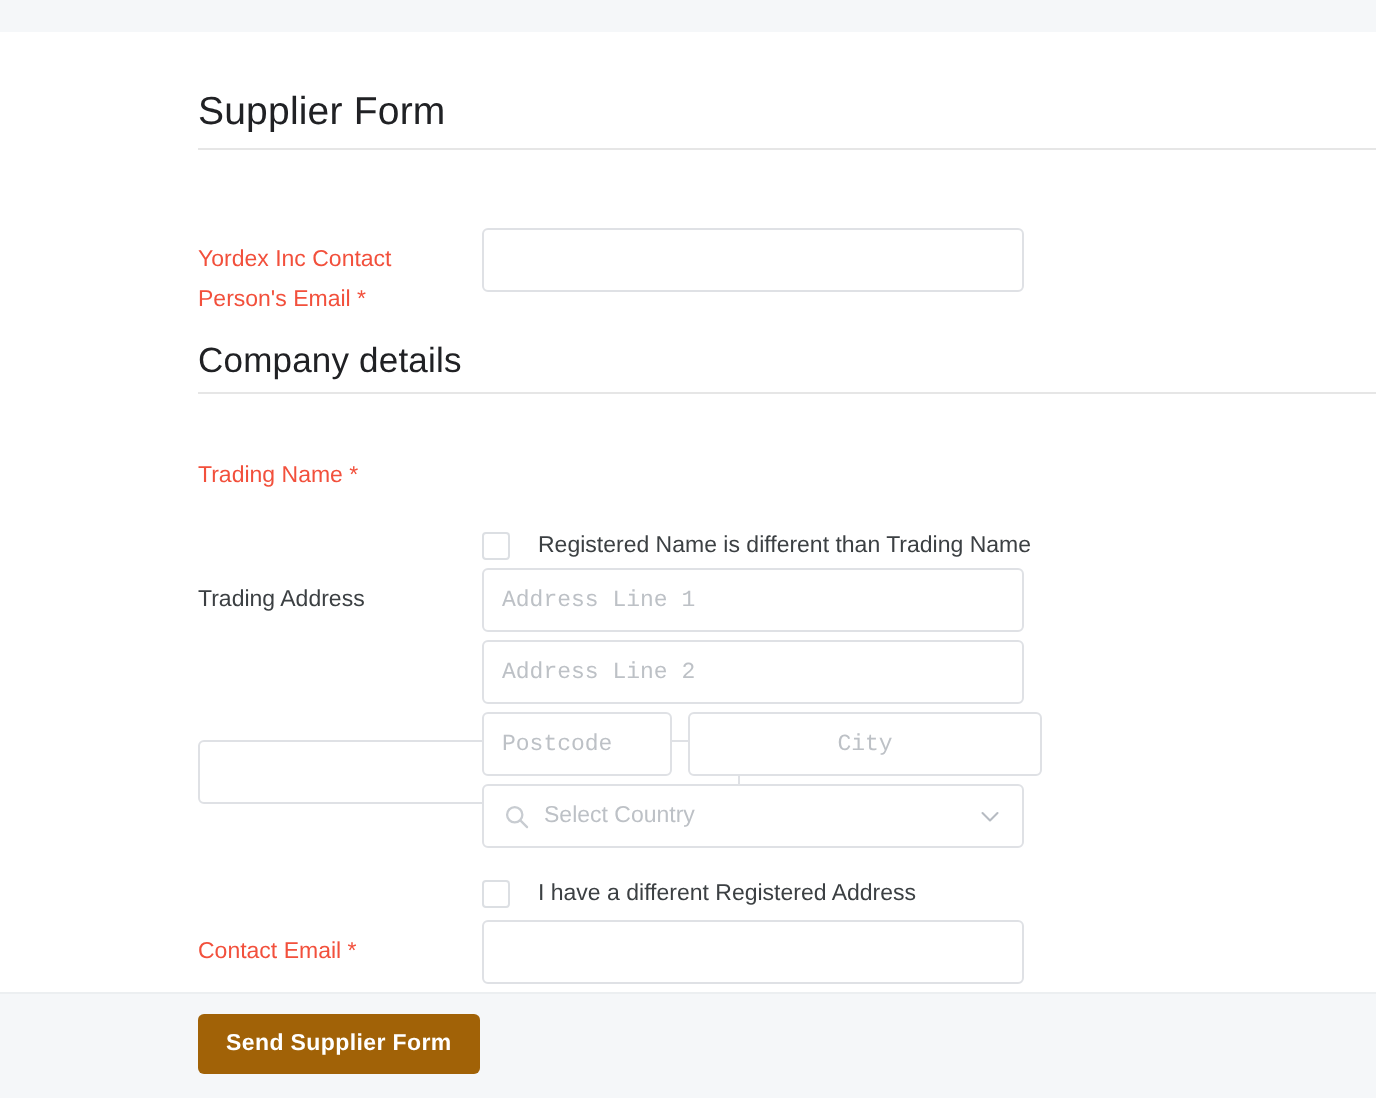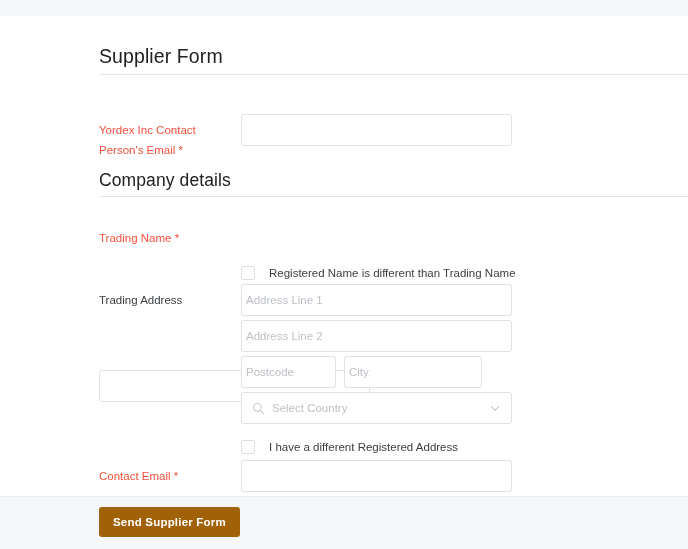--- a/index.html
+++ b/index.html
@@ -99,32 +99,32 @@
     color: #3c4043;
   }
 
   
   .input {
     box-sizing: border-box;
     height: 32px;
     border: 1px solid #dfe1e5;
     border-radius: 3px;
     background: #ffffff;
-    font-family: Liberation Sans, sans-serif;
-    font-size: 11.5px;
-    color: #3c4043;
-    padding: 0 4px;
+    font-family: Liberation Mono, monospace;
+    font-size: 11.5px;
+    color: #3c4043;
+    padding: 0 9px;
     outline: none;
   }
   .input::placeholder {
     color: #bdc1c6;
   }
   .input-wide { width: 271px; }
   .input-postcode { width: 95px; }
-  .input-city { width: 138px; }
+  .input-city { width: 177px; text-align: center; }
 
   .field-col {
     display: flex;
     flex-direction: column;
     gap: 4px;
   }
   .field-pair {
     display: flex;
     gap: 8px;
   }

